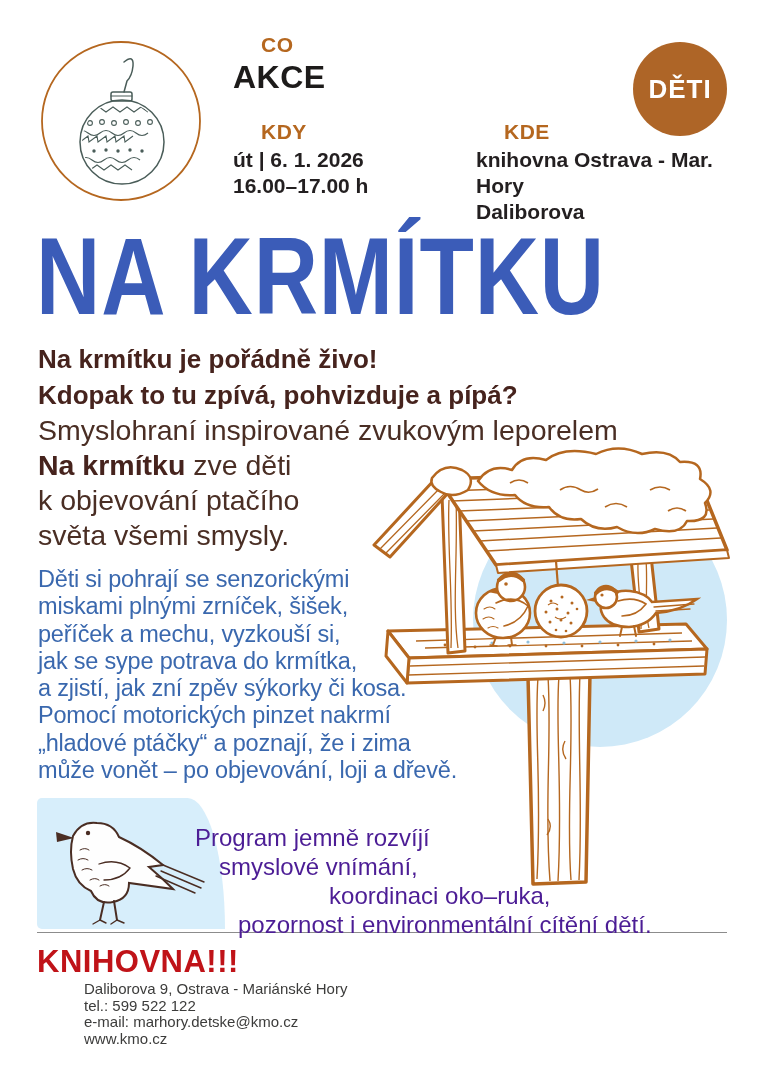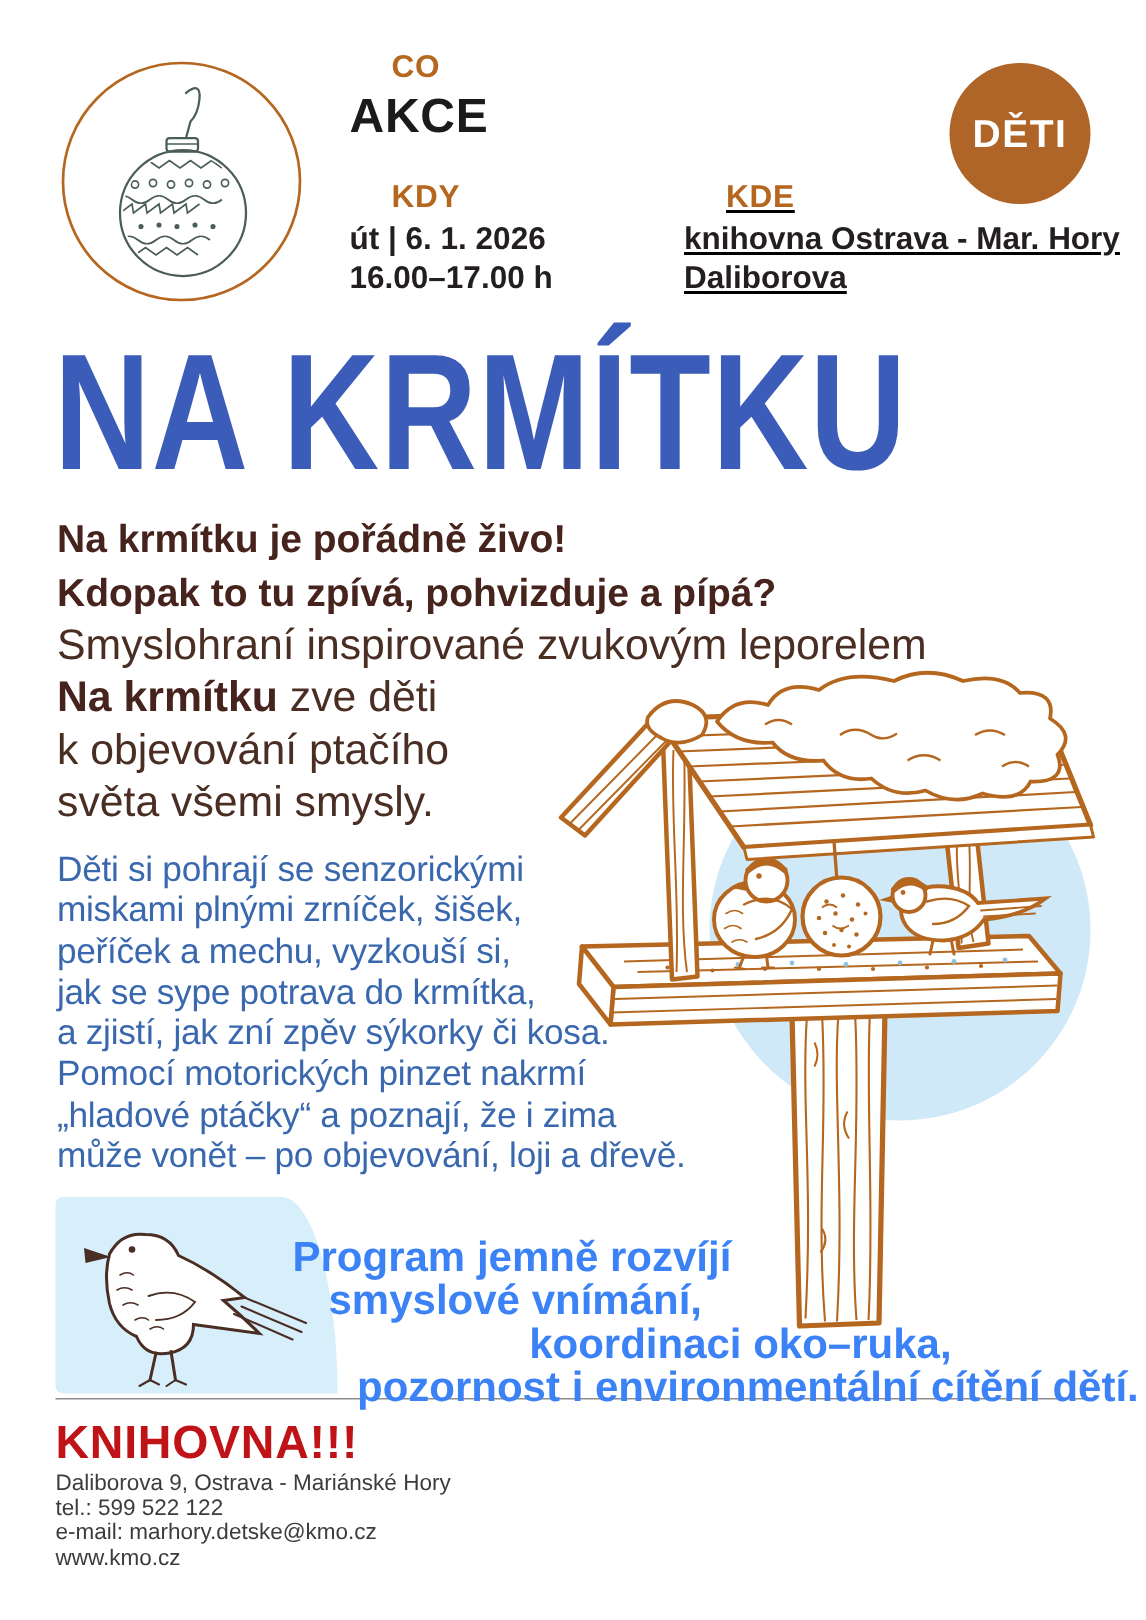--- a/index.html
+++ b/index.html
@@ -7,21 +7,21 @@
         font-family:"Liberation Sans",sans-serif;overflow:hidden;}
   .abs{position:absolute;}
 
   
   .ornament-badge{left:38px;top:38px;width:166px;height:166px;}
   .co-label,.kdy-label,.kde-label{font-weight:bold;font-size:21px;color:#b5671f;letter-spacing:.5px;margin-left:28px;}
   .co-value{font-weight:bold;font-size:32px;color:#1d1b1a;letter-spacing:.5px;margin-top:2px;}
   .hdr-line{font-weight:bold;font-size:21px;color:#231f20;line-height:26px;}
   .co-block{left:233px;top:33px;}
   .kdy-block{left:233px;top:120px;}
-  .kde-block{left:456px;top:120px;text-decoration:underline;}
+  .kde-block{left:476px;top:120px;}
   .kdy-block .hdr-line,.kde-block .hdr-line{margin-top:3px;}
   .deti-badge{left:633px;top:42px;width:94px;height:94px;border-radius:50%;background:#ae6527;
       display:flex;align-items:center;justify-content:center;color:#ffffff;font-weight:bold;
       font-size:26px;letter-spacing:1px;}
 
   
   .main-title{left:36px;top:218px;font-size:106px;font-weight:bold;color:#3b5cb8;
       letter-spacing:1px;transform:scaleX(.84) scaleY(1.04);transform-origin:left top;
       white-space:nowrap;line-height:110px;}
 
@@ -36,30 +36,30 @@
   .body-line{font-size:23.5px;line-height:27.3px;color:#3a68ae;letter-spacing:-.2px;}
 
   
   .feeder-illustration{left:350px;top:445px;width:414px;height:470px;z-index:1;}
 
   
   .program-box{left:37px;top:798px;width:188px;height:131px;background:#d7eefb;
       border-radius:5px 0 0 5px;border-top-right-radius:38px 133px;z-index:1;}
   .bird-illustration{left:44px;top:806px;width:172px;height:122px;z-index:2;}
   .program-block{left:195px;top:823px;z-index:3;}
-  .prog-line{font-weight:bold;font-size:28px;line-height:29px;color:#3b82f6;}
+  .prog-line{font-weight:normal;font-size:24px;line-height:29px;color:#4c1d95;}
   .prog-line.i1{margin-left:24px;}
   .prog-line.i2{margin-left:33px;text-align:center;}
   .prog-line.i3{margin-left:43px;}
 
   
   .rule{left:37px;top:932px;width:690px;height:0;border-top:1.4px solid #8c8c8c;}
   .brand{left:37px;top:944px;font-weight:bold;font-size:31px;color:#c01318;letter-spacing:.5px;}
   .contact-block{left:37px;top:981px;}
-  .contact-line{font-size:15px;line-height:16.6px;color:#3c3c3b;}
+  .contact-line{font-size:15px;line-height:16.6px;color:#3c3c3b;margin-left:47px;}
 </style>
 </head>
 <body>
 
 <div class="page">
 
   <svg class="abs ornament-badge" viewBox="0 0 166 166">
     <circle cx="83" cy="83" r="79" fill="none" stroke="#b5671f" stroke-width="1.8"></circle>
     <g stroke="#4a5d59" fill="none" stroke-width="1.5" stroke-linecap="round">
       <path d="M86,24 q10,-8 9,4 q-1,10 -6,15 l-3,11"></path>

